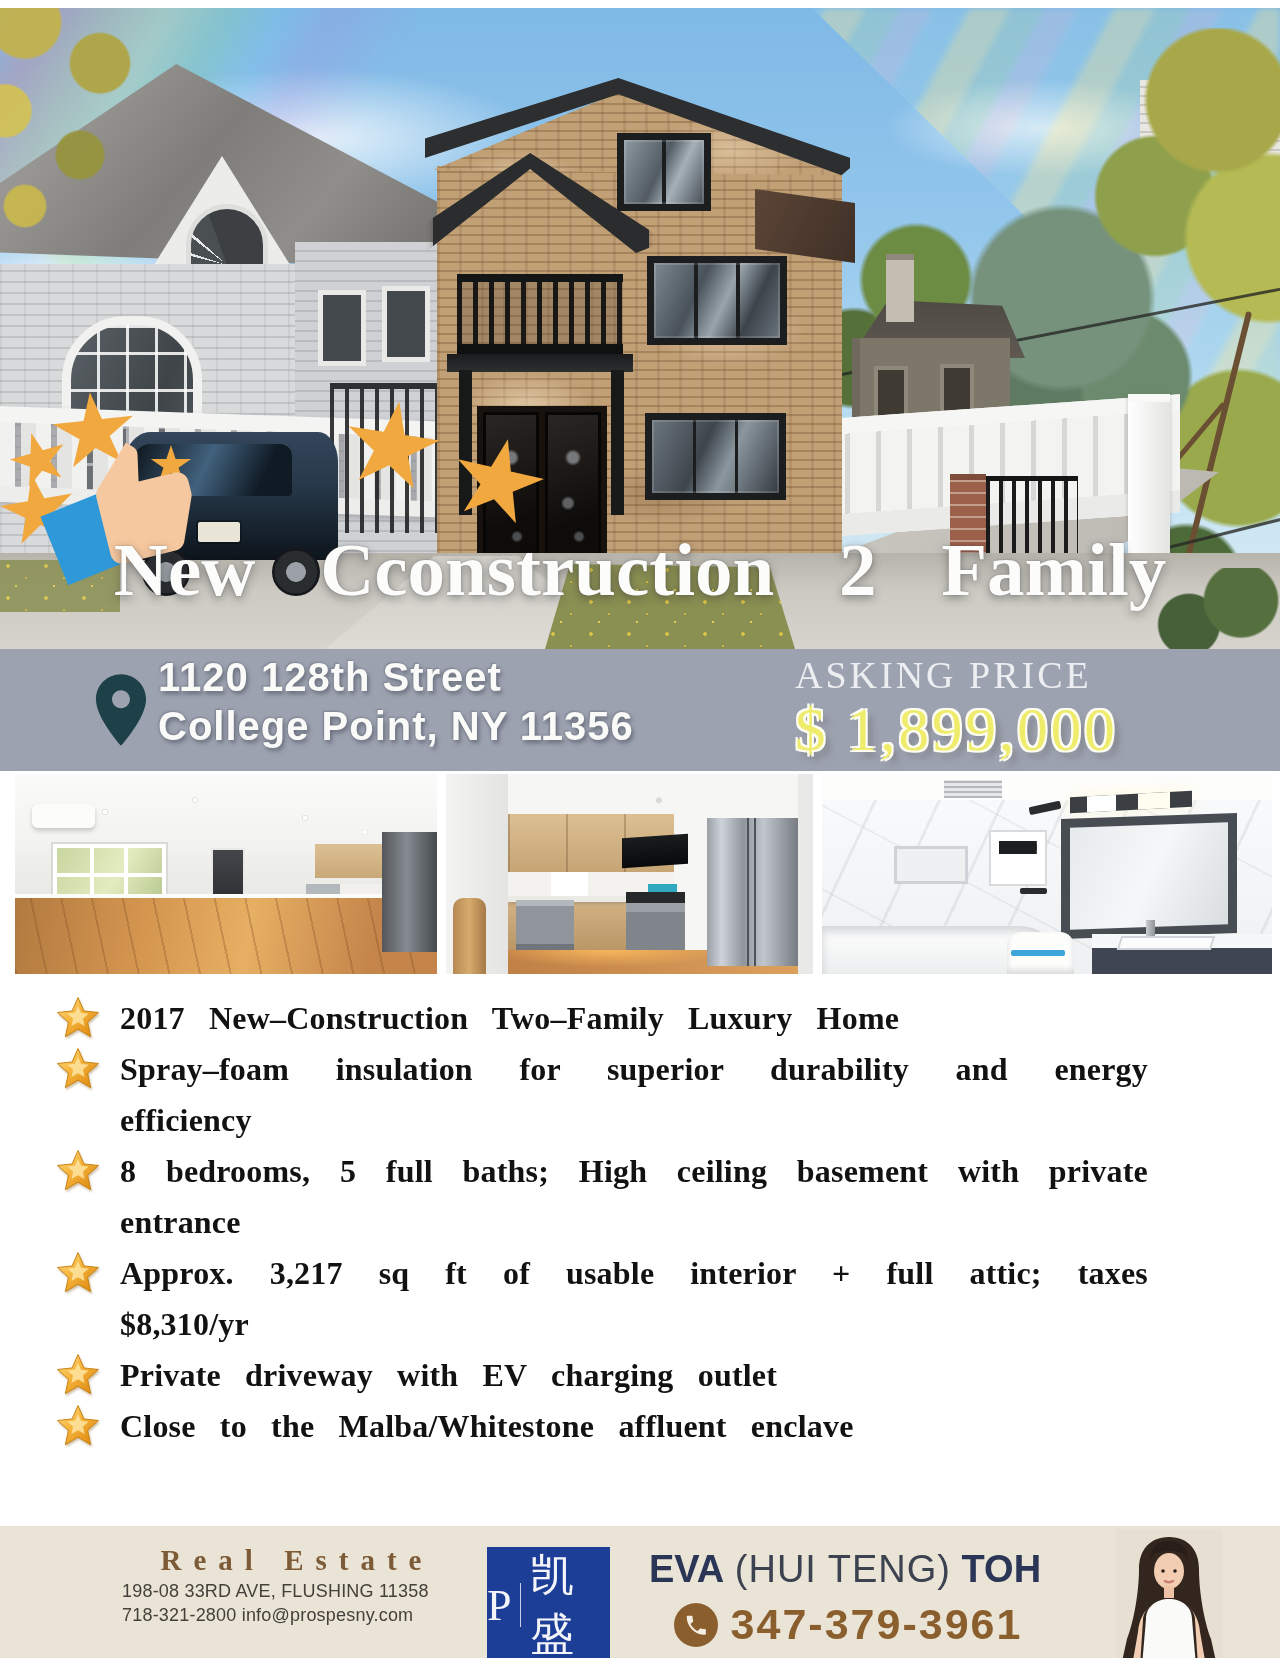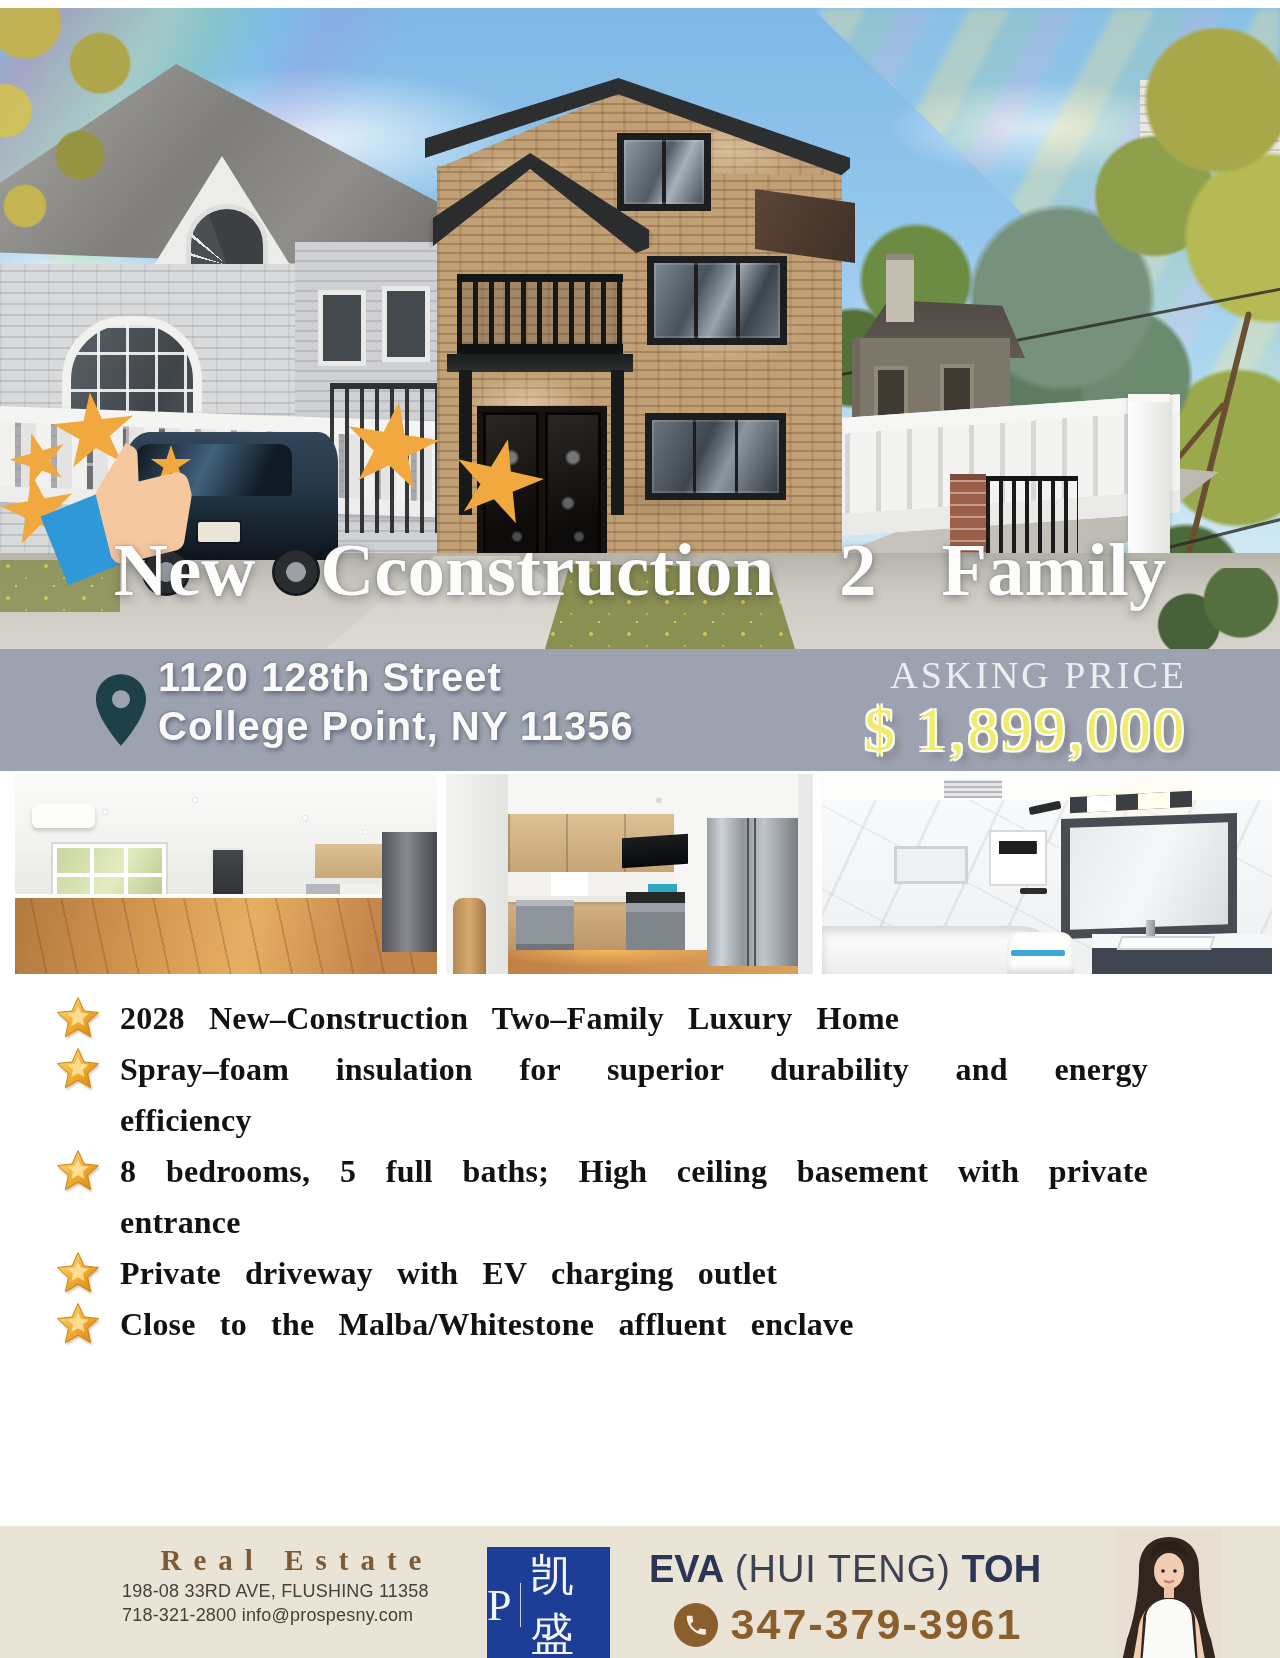--- a/index.html
+++ b/index.html
@@ -206,21 +206,21 @@
   .hero-title{position:absolute;left:0;right:0;bottom:36px;margin:0;text-align:center;
     font-family:"Liberation Serif",serif;font-weight:700;font-size:75px;color:#fcfcfa;
     word-spacing:46px;letter-spacing:0px;text-shadow:0 3px 10px rgba(45,45,50,.45), 0 0 2px rgba(70,70,75,.4);}
 
   
   .banner{position:absolute;left:0;top:641px;width:1280px;height:122px;background:#9da2b0;}
   .pin{position:absolute;left:78px;top:8px;width:86px;height:106px;}
   .addr{position:absolute;left:158px;top:4px;width:572px;text-align:left;
     font:700 40px/49px "Liberation Sans",sans-serif;color:#fafaf8;letter-spacing:1px;
     text-shadow:2px 3px 4px rgba(72,77,92,.6), -1px -1px 2px rgba(72,77,92,.35);}
-  .askbox{position:absolute;left:795px;top:4px;width:392px;text-align:right;}
+  .askbox{position:absolute;left:795px;top:4px;width:392px;text-align:left;}
   .ask-label{font-family:"Liberation Serif",serif;font-weight:400;font-size:38px;line-height:44px;
     color:#eceef1;letter-spacing:3px;}
   .ask-value{font-family:"Liberation Serif",serif;font-weight:400;font-size:61px;line-height:66px;
     color:#efec6c;letter-spacing:3px;
     text-shadow:-2px -2px 0 #fdfdf2, 2px -2px 0 #fdfdf2, -2px 2px 0 #fdfdf2, 2px 2px 0 #fdfdf2, 6px 7px 6px rgba(105,105,110,.55);}
 
   
   .photos{position:absolute;left:0;top:766px;width:1280px;height:200px;display:flex;gap:9px;padding:0 8px 0 15px;box-sizing:border-box;}
   .ph{position:relative;overflow:hidden;background:#f6f6f4;}
   .ph1{width:422px;} .ph2{width:367px;} .ph3{flex:1;}
@@ -505,21 +505,21 @@
   <section class="features">
     <ul>
 
         <li class="feature">
           <span class="fstar-wrap">
             <svg viewBox="0 0 24 24">
               <path fill="url(#starGrad)" stroke="#c87f10" stroke-width="0.5" d="M12 .8l3.1 7 7.6.8-5.7 5.1 1.6 7.5L12 17.3l-6.6 3.9 1.6-7.5L1.3 8.6l7.6-.8z"></path>
               <path fill="#ffe9a8" opacity=".8" d="M12 5.2l1.6 3.6 3.9.4-2.9 2.6.8 3.9-3.4-2-3.4 2 .8-3.9-2.9-2.6 3.9-.4z"></path>
             </svg>
           </span>
-          <span class="ftext">2028 New–Construction Two–Family Luxury Home</span>
+          <span class="ftext">2017 New–Construction Two–Family Luxury Home</span>
         </li>
 
         <li class="feature">
           <span class="fstar-wrap">
             <svg viewBox="0 0 24 24">
               <path fill="url(#starGrad)" stroke="#c87f10" stroke-width="0.5" d="M12 .8l3.1 7 7.6.8-5.7 5.1 1.6 7.5L12 17.3l-6.6 3.9 1.6-7.5L1.3 8.6l7.6-.8z"></path>
               <path fill="#ffe9a8" opacity=".8" d="M12 5.2l1.6 3.6 3.9.4-2.9 2.6.8 3.9-3.4-2-3.4 2 .8-3.9-2.9-2.6 3.9-.4z"></path>
             </svg>
           </span>
           <span class="ftext">Spray–foam insulation for superior durability and energy efficiency</span>
@@ -528,20 +528,29 @@
         <li class="feature">
           <span class="fstar-wrap">
             <svg viewBox="0 0 24 24">
               <path fill="url(#starGrad)" stroke="#c87f10" stroke-width="0.5" d="M12 .8l3.1 7 7.6.8-5.7 5.1 1.6 7.5L12 17.3l-6.6 3.9 1.6-7.5L1.3 8.6l7.6-.8z"></path>
               <path fill="#ffe9a8" opacity=".8" d="M12 5.2l1.6 3.6 3.9.4-2.9 2.6.8 3.9-3.4-2-3.4 2 .8-3.9-2.9-2.6 3.9-.4z"></path>
             </svg>
           </span>
           <span class="ftext">8 bedrooms, 5 full baths; High ceiling basement with private entrance</span>
         </li>
 
+        <li class="feature">
+          <span class="fstar-wrap">
+            <svg viewBox="0 0 24 24">
+              <path fill="url(#starGrad)" stroke="#c87f10" stroke-width="0.5" d="M12 .8l3.1 7 7.6.8-5.7 5.1 1.6 7.5L12 17.3l-6.6 3.9 1.6-7.5L1.3 8.6l7.6-.8z"></path>
+              <path fill="#ffe9a8" opacity=".8" d="M12 5.2l1.6 3.6 3.9.4-2.9 2.6.8 3.9-3.4-2-3.4 2 .8-3.9-2.9-2.6 3.9-.4z"></path>
+            </svg>
+          </span>
+          <span class="ftext">Approx. 3,217 sq ft of usable interior + full attic; taxes $8,310/yr</span>
+        </li>
 
         <li class="feature">
           <span class="fstar-wrap">
             <svg viewBox="0 0 24 24">
               <path fill="url(#starGrad)" stroke="#c87f10" stroke-width="0.5" d="M12 .8l3.1 7 7.6.8-5.7 5.1 1.6 7.5L12 17.3l-6.6 3.9 1.6-7.5L1.3 8.6l7.6-.8z"></path>
               <path fill="#ffe9a8" opacity=".8" d="M12 5.2l1.6 3.6 3.9.4-2.9 2.6.8 3.9-3.4-2-3.4 2 .8-3.9-2.9-2.6 3.9-.4z"></path>
             </svg>
           </span>
           <span class="ftext">Private driveway with EV charging outlet</span>
         </li>

